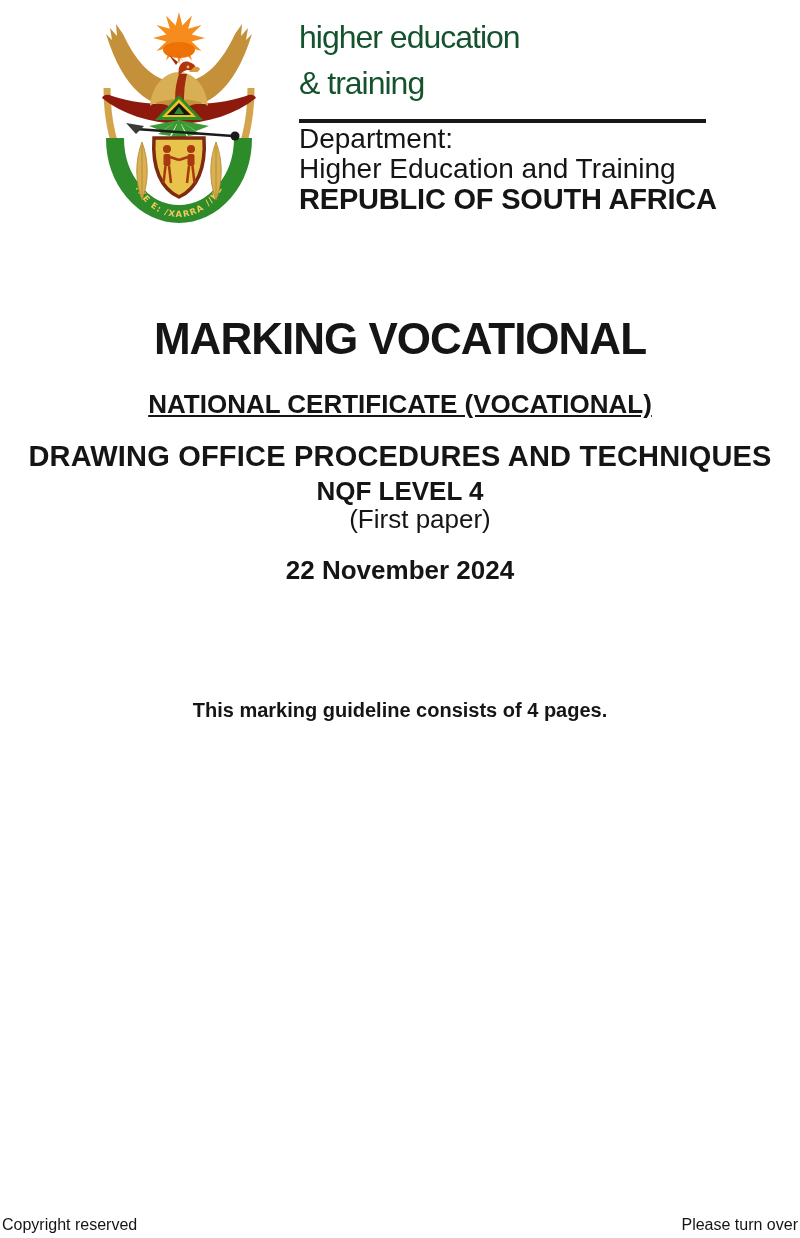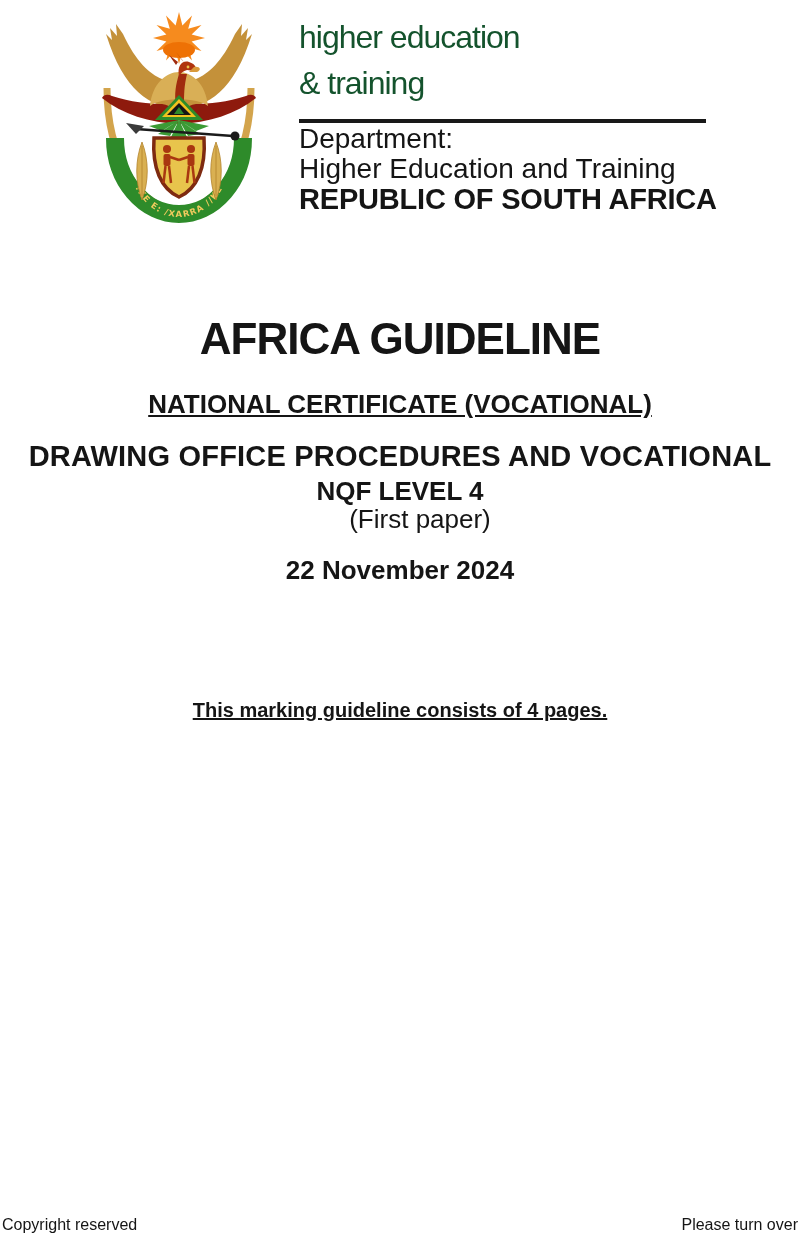--- a/index.html
+++ b/index.html
@@ -23,21 +23,21 @@
   .dept-name{font-size:28px;line-height:30px;}
   .country{font-size:29px;line-height:31px;font-weight:700;letter-spacing:-0.2px;}
   
   .cline{position:absolute;left:0;right:0;text-align:center;white-space:nowrap;}
   .doc-title{top:314px;font-size:44px;font-weight:700;letter-spacing:-1px;}
   .doc-cert{top:389px;font-size:26px;font-weight:700;text-decoration:underline;}
   .doc-subject{top:440px;font-size:29px;font-weight:700;letter-spacing:0.2px;}
   .doc-level{top:476px;font-size:26px;font-weight:700;}
   .doc-paper{top:504px;font-size:26px;font-weight:400;padding-left:40px;}
   .doc-date{top:555px;font-size:26px;font-weight:700;}
-  .doc-pages{top:699px;font-size:20px;font-weight:700;text-decoration:underline;}
+  .doc-pages{top:699px;font-size:20px;font-weight:700;}
   
   .footer-left{position:absolute;left:2px;top:1216px;font-size:16px;}
   .footer-right{position:absolute;right:2px;top:1216px;font-size:16px;}
 </style>
 </head>
 <body>
 
 <div class="page">
 
   <svg class="emblem" viewBox="0 0 178 218" xmlns="http://www.w3.org/2000/svg" aria-hidden="true">
@@ -109,23 +109,23 @@
     <div class="wordmark">
       <div>higher education</div>
       <div>&amp; training</div>
     </div>
     <div class="logo-rule"></div>
     <div class="dept-label">Department:</div>
     <div class="dept-name">Higher Education and Training</div>
     <div class="country">REPUBLIC OF SOUTH AFRICA</div>
   </div>
 
-  <div class="cline doc-title">AFRICA GUIDELINE</div>
+  <div class="cline doc-title">MARKING VOCATIONAL</div>
   <div class="cline doc-cert">NATIONAL CERTIFICATE (VOCATIONAL)</div>
-  <div class="cline doc-subject">DRAWING OFFICE PROCEDURES AND VOCATIONAL</div>
+  <div class="cline doc-subject">DRAWING OFFICE PROCEDURES AND TECHNIQUES</div>
   <div class="cline doc-level">NQF LEVEL 4</div>
   <div class="cline doc-paper">(First paper)</div>
   <div class="cline doc-date">22 November 2024</div>
   <div class="cline doc-pages">This marking guideline consists of 4 pages.</div>
 
   <div class="footer-left">Copyright reserved</div>
   <div class="footer-right">Please turn over</div>
 
 </div>
 

